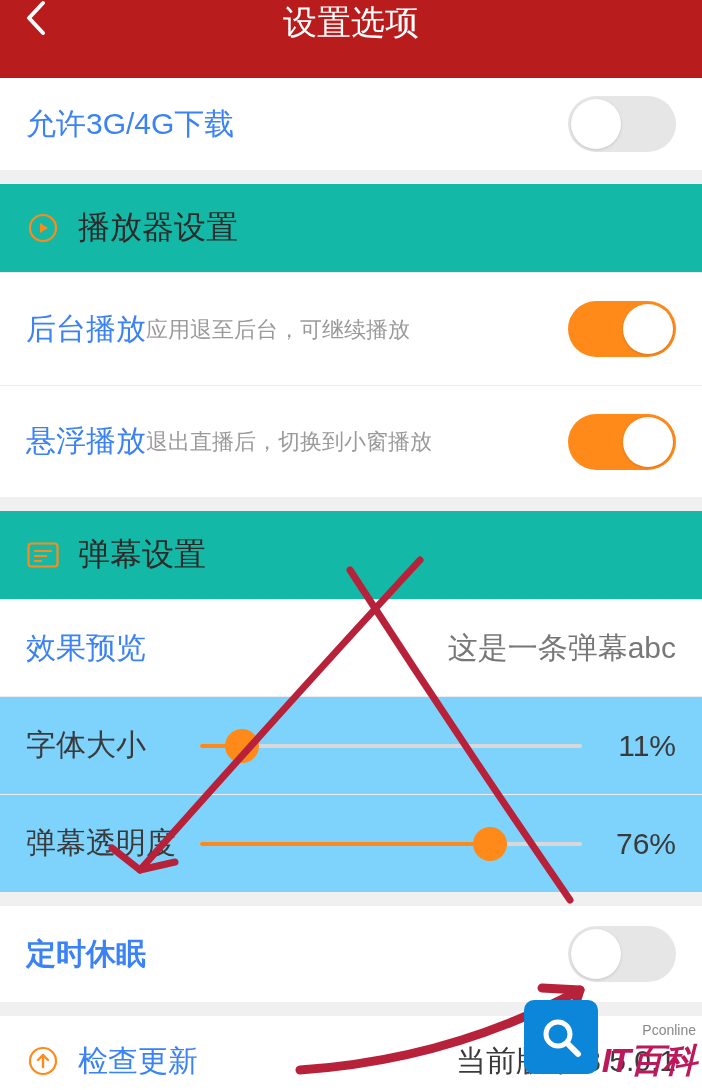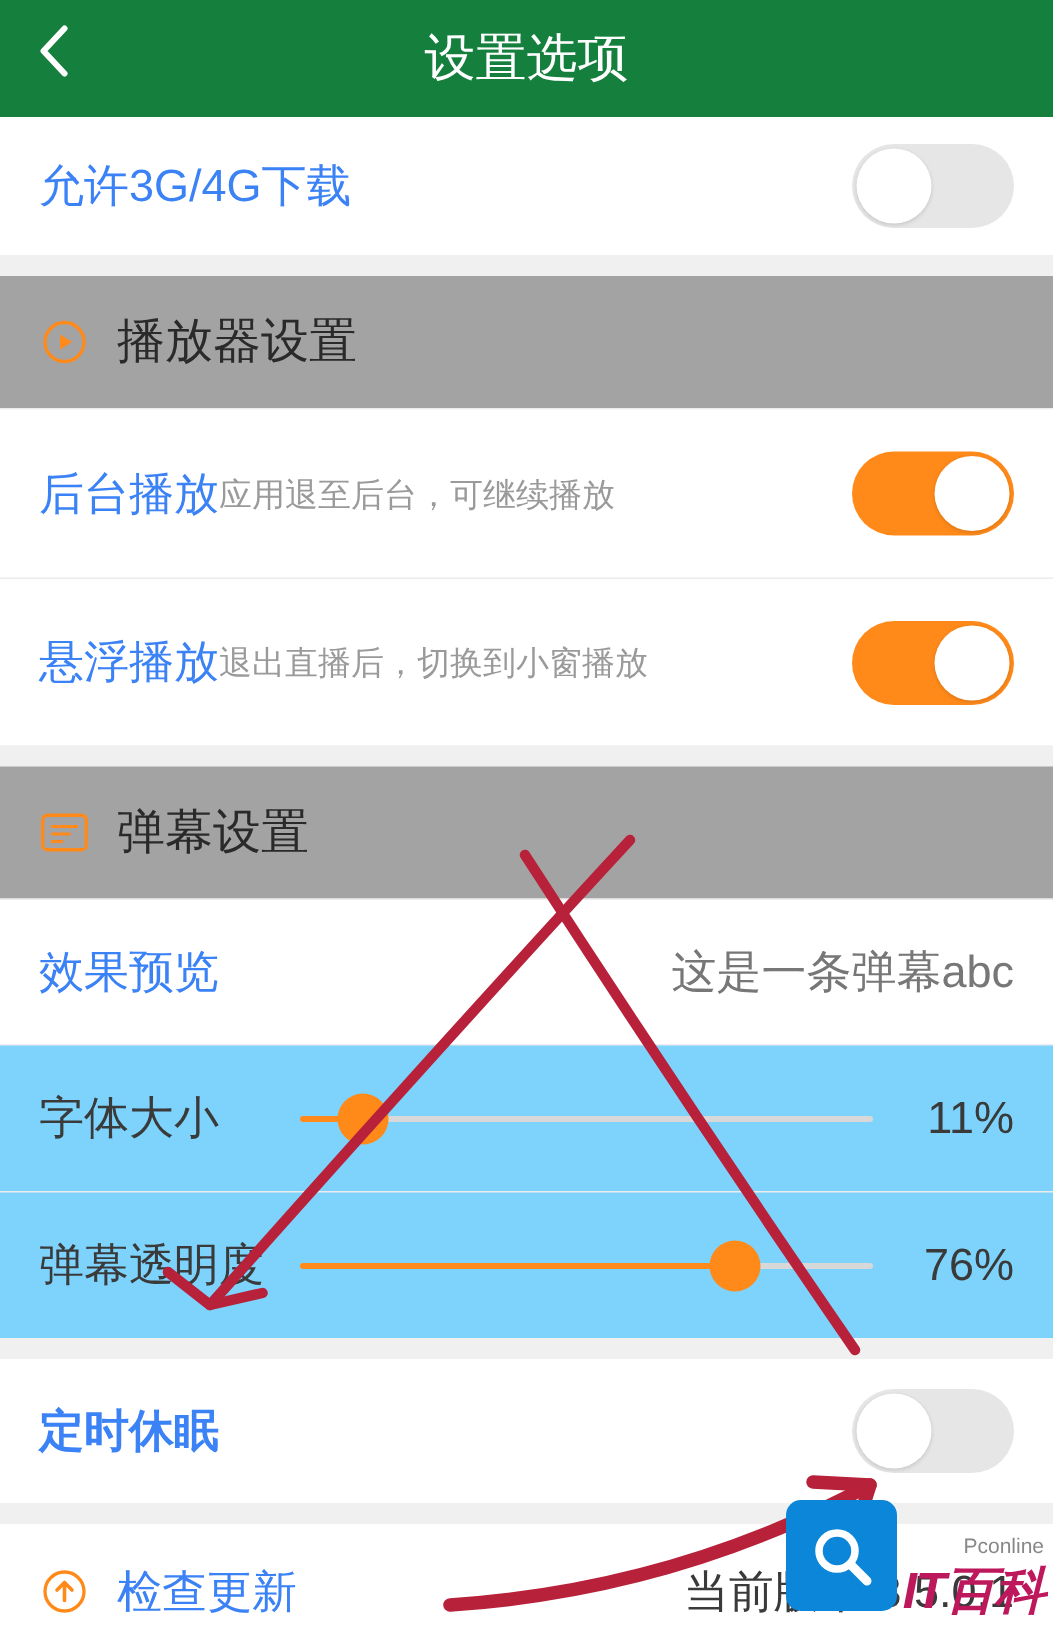--- a/index.html
+++ b/index.html
@@ -5,24 +5,23 @@
   * { box-sizing: border-box; margin: 0; padding: 0; }
   body {
     width: 702px;
     height: 1090px;
     font-family: -apple-system, "Helvetica Neue", sans-serif;
     background: #f0f0f0;
     position: relative;
     overflow: hidden;
   }
   .header {
-    background: #15803d;
+    background: #b91c1c;
     height: 78px;
     display: flex;
-    align-items: center;
     position: relative;
   }
   .back-chevron {
     position: absolute;
     left: 24px;
     color: #fff;
     font-size: 38px;
     font-weight: 300;
   }
   .header-title {
@@ -40,21 +39,21 @@
     justify-content: space-between;
     min-height: 88px;
   }
   .row-tall { min-height: 112px; }
   .row + .row { border-top: 1px solid #ececec; }
   .gap { height: 14px; background: #f0f0f0; }
   .label-main { font-size: 30px; color: #3b82f6; }
   .label-sub  { font-size: 22px; color: #9a9a9a; margin-top: 6px; }
   .label-col { display: flex; }
   .section-head {
-    background: #a3a3a3;
+    background: #14b8a6;
     padding: 22px 26px;
     display: flex;
     align-items: center;
     gap: 18px;
   }
   .section-head .label-main { font-size: 32px; font-weight: 500; color: #2a2a2a; }
   .icon-box { width: 34px; height: 34px; display: flex; align-items: center; justify-content: center; }
   .toggle {
     width: 108px; height: 56px; border-radius: 28px; position: relative;
   }

